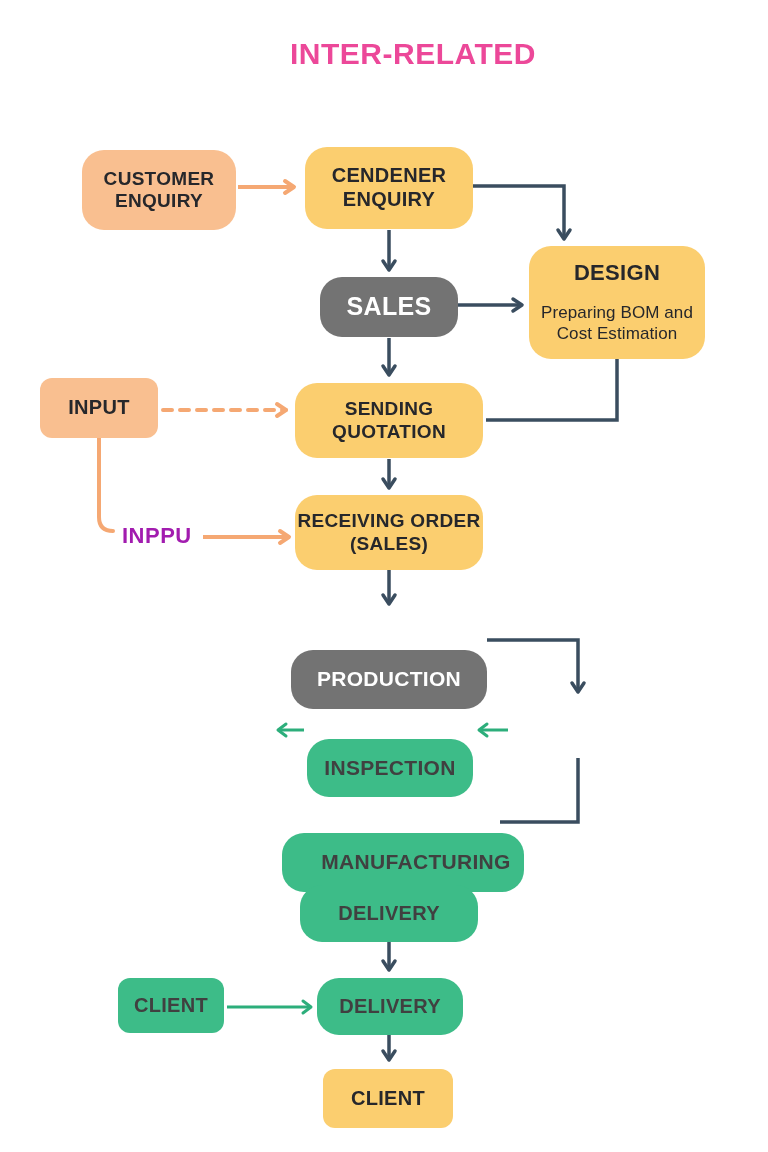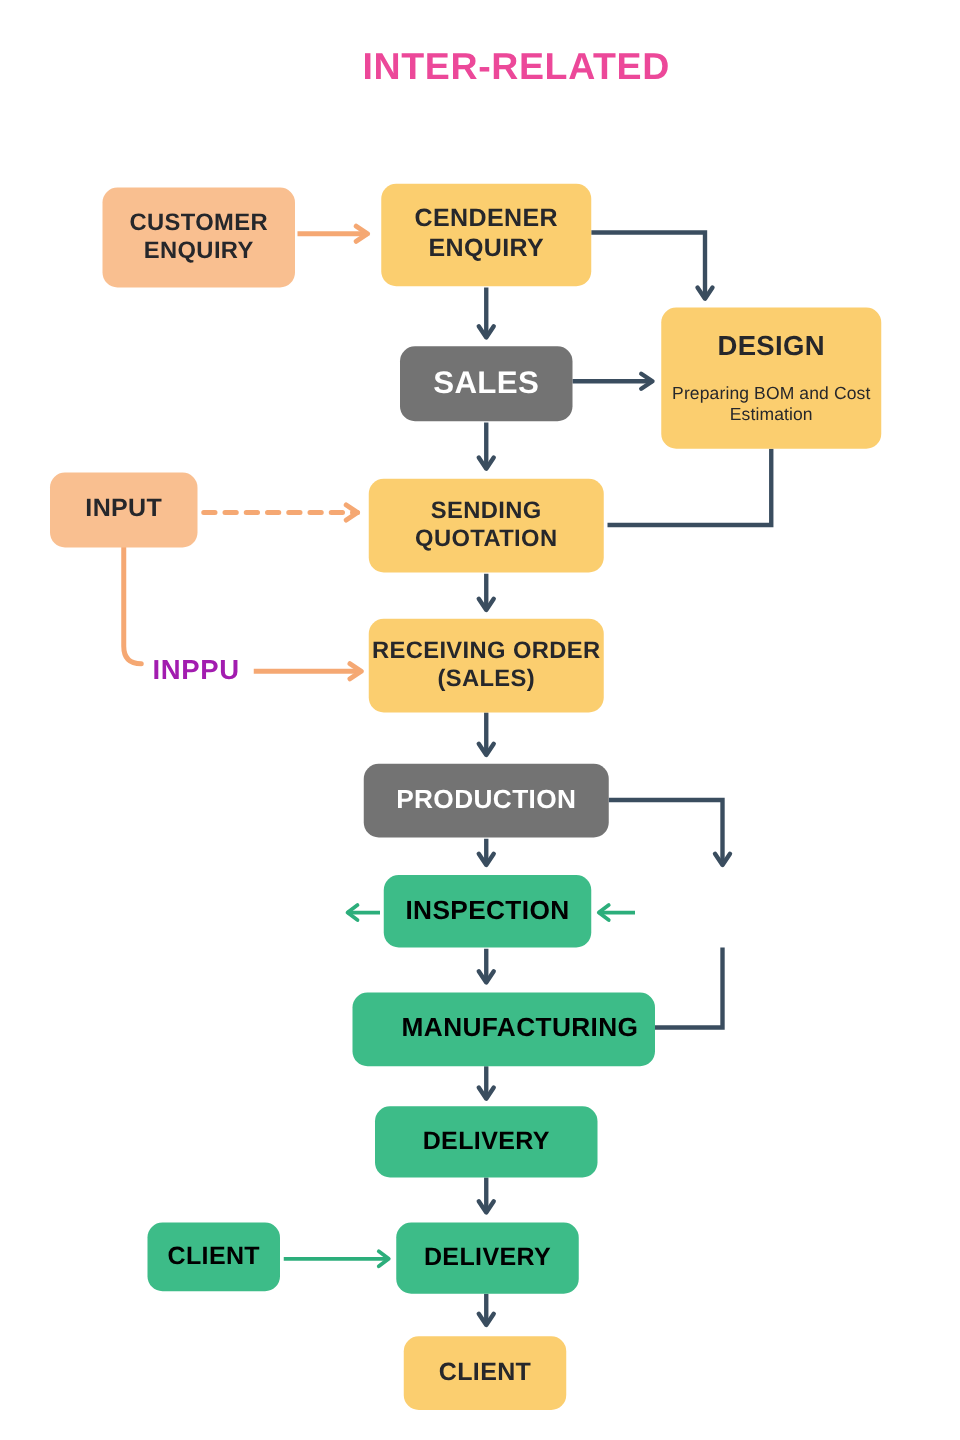--- a/index.html
+++ b/index.html
@@ -8,29 +8,29 @@
     font-family:"Liberation Sans",sans-serif;overflow:hidden;
   }
   .connector-layer{position:absolute;left:0;top:0;width:768px;height:1152px;}
   .title{
     position:absolute;top:36px;left:0;width:768px;padding-left:58px;box-sizing:border-box;
     text-align:center;color:#ec4899;font-weight:bold;font-size:30px;line-height:36px;
     letter-spacing:0.5px;
   }
   .node{
     position:absolute;display:flex;flex-direction:column;align-items:center;justify-content:center;
-    border-radius:12px;text-align:center;font-weight:bold;color:#26272B;
+    border-radius:22px;text-align:center;font-weight:bold;color:#26272B;
     letter-spacing:0.3px;line-height:1.18;
   }
   .peach{background:#F9BF90;}
   .yellow{background:#FBCE6F;}
   .blue{background:#737373;color:#ffffff;}
-  .green{background:#3DBC88;color:#000000;}
-  .fs19{font-size:19px;} .fs20{font-size:20px;} .fs21{font-size:21px;} .fs25{font-size:25px;}
-  .design-sub{font-weight:normal;font-size:14px;letter-spacing:0.1px;margin-top:16px;line-height:1.25;}
+  .green{background:#3DBC88;color:#404040;}
+  .fs19{font-size:19px;} .fs20{font-size:20px;} .fs21{font-size:21px;margin-top:39px;} .fs25{font-size:25px;}
+  .design-sub{font-weight:normal;font-size:17px;letter-spacing:0.1px;margin-top:16px;line-height:1.25;}
   .design-head{font-size:22px;}
   .float-label{
     position:absolute;font-weight:bold;font-size:22px;color:#a21caf;letter-spacing:0.5px;
   }
 </style>
 </head>
 <body>
 
 <div class="stage">
 

